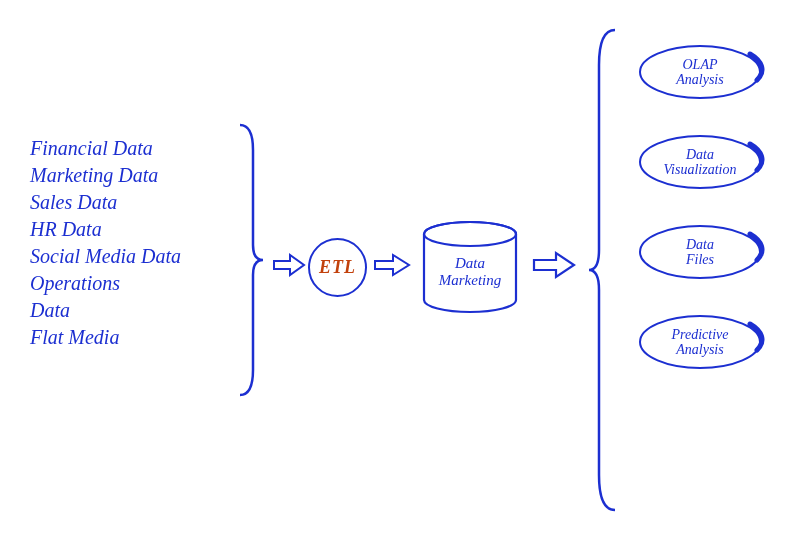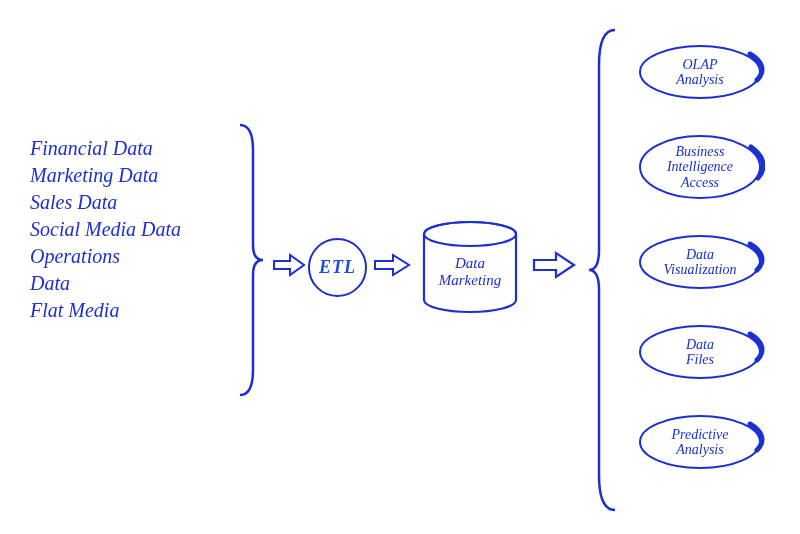--- a/index.html
+++ b/index.html
@@ -53,21 +53,21 @@
     height: 55px;
     border: 2.5px solid #1c2fd1;
     border-radius: 50%;
     display: flex;
     align-items: center;
     justify-content: center;
     font-size: 18px;
     font-weight: 600;
     font-style: italic;
     letter-spacing: 1px;
-    color: #1d4ed8;
+    color: #c2410c;
   }
   
   .cylinder {
     position: absolute;
     left: 420px;
     top: 220px;
     width: 100px;
     height: 95px;
     pointer-events: none;
   }
@@ -126,20 +126,21 @@
 </style>
 </head>
 <body>
 
 <div class="canvas">
 
   <div class="sources">
     <div>Financial Data</div>
     <div>Marketing Data</div>
     <div>Sales Data</div>
+    <div>HR Data</div>
     <div>Social Media Data</div>
     <div>Operations</div>
     <div>Data</div>
     <div>Flat Media</div>
   </div>
 
   <svg class="bracket-left" viewBox="0 0 30 280" preserveAspectRatio="none">
     <path d="M 5 5 Q 18 5 18 30 L 18 125 Q 18 140 28 140 Q 18 140 18 155 L 18 250 Q 18 275 5 275" fill="none" stroke="#1c2fd1" stroke-width="2.5"></path>
   </svg>
 
@@ -178,29 +179,20 @@
     <div class="oval">
       <svg viewBox="0 0 130 60">
         <ellipse cx="65" cy="30" rx="60" ry="26" fill="none" stroke="#1c2fd1" stroke-width="2"></ellipse>
         <path d="M 115 12 A 60 26 0 0 1 122 38" fill="none" stroke="#1c2fd1" stroke-width="5" stroke-linecap="round"></path>
       </svg>
       <span>
         <span>OLAP</span><br><span>Analysis</span>
       </span>
     </div>
 
-    <div class="oval" style="height:70px;">
-      <svg viewBox="0 0 130 70">
-        <ellipse cx="65" cy="35" rx="60" ry="31" fill="none" stroke="#1c2fd1" stroke-width="2"></ellipse>
-        <path d="M 116 15 A 60 31 0 0 1 123 46" fill="none" stroke="#1c2fd1" stroke-width="5" stroke-linecap="round"></path>
-      </svg>
-      <span>
-        <span>Business</span><br><span>Intelligence</span><br><span>Access</span>
-      </span>
-    </div>
 
     <div class="oval">
       <svg viewBox="0 0 130 60">
         <ellipse cx="65" cy="30" rx="60" ry="26" fill="none" stroke="#1c2fd1" stroke-width="2"></ellipse>
         <path d="M 115 12 A 60 26 0 0 1 122 38" fill="none" stroke="#1c2fd1" stroke-width="5" stroke-linecap="round"></path>
       </svg>
       <span>
         <span>Data</span><br><span>Visualization</span>
       </span>
     </div>

